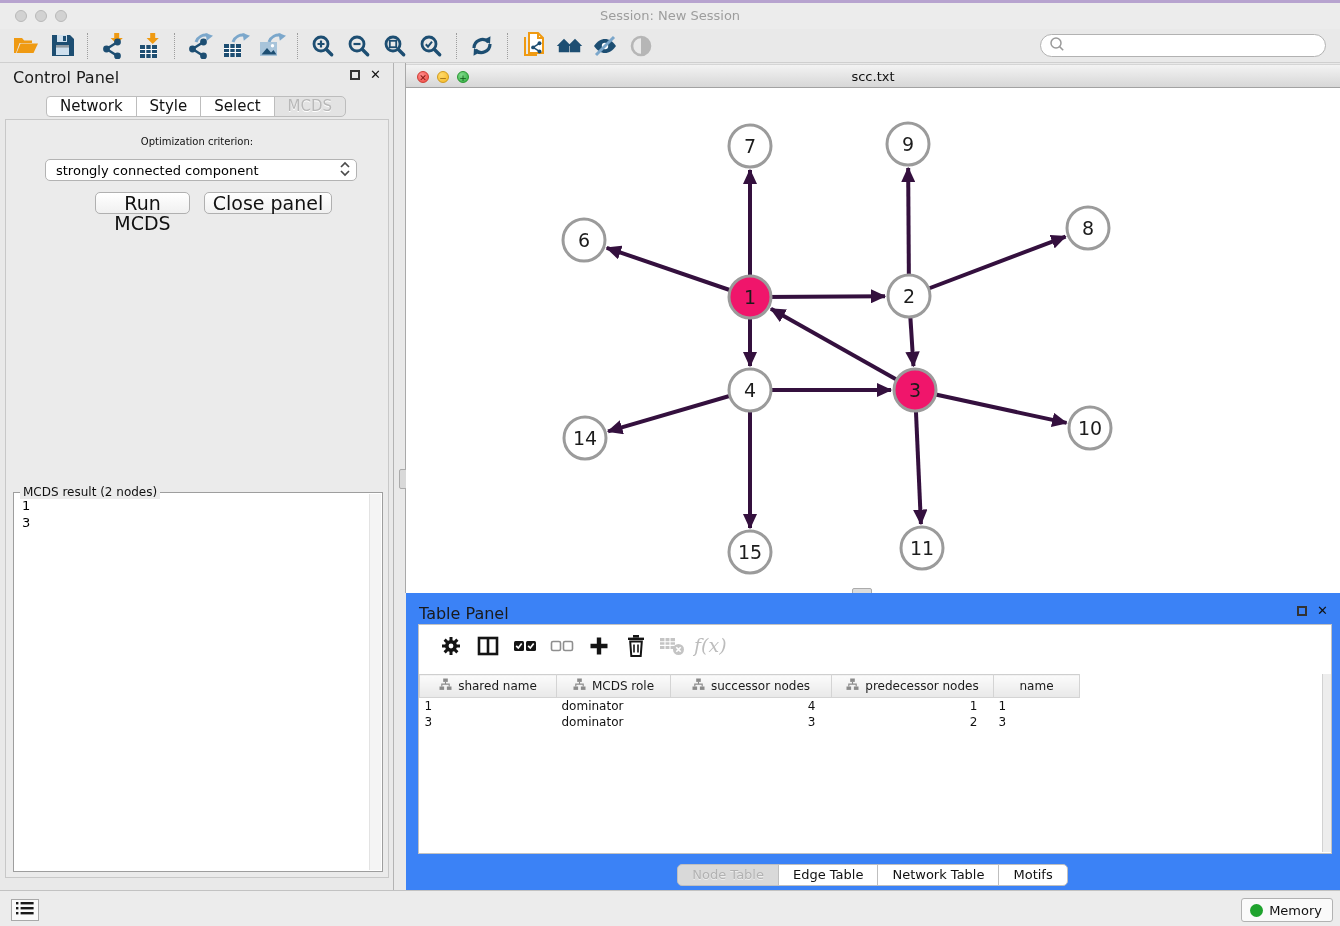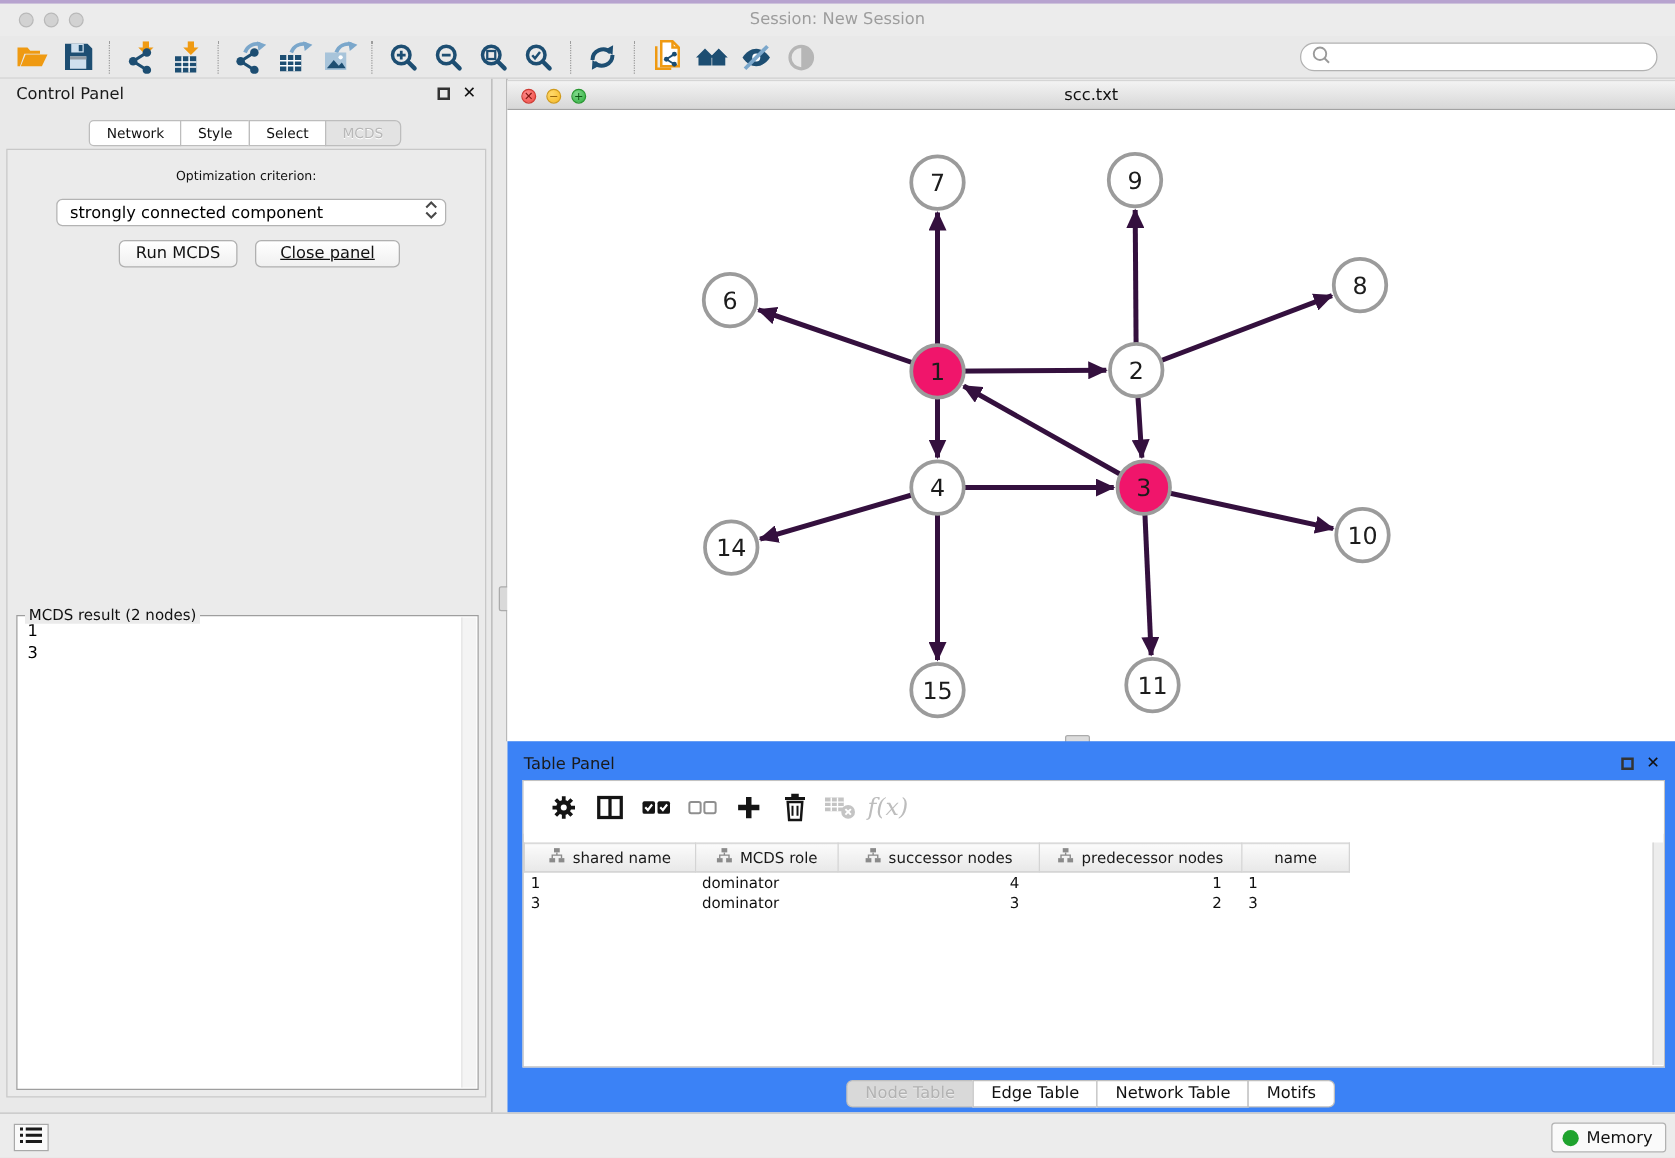--- a/index.html
+++ b/index.html
@@ -18,34 +18,34 @@
   
   #main-toolbar { left:0; top:29px; width:1340px; height:34px; display:flex; align-items:center; padding-left:8px; border-bottom:1px solid #cfcfcf; background:#e9e9e9; }
   .tbtn { width:36px; height:30px; display:flex; align-items:center; justify-content:center; cursor:pointer; }
   .tb-divider { width:1px; height:26px; border-left:1px dotted #9d9d9d; margin:0 7px; }
   #search-box { margin-left:auto; margin-right:14px; width:286px; height:23px; background:#fff; border:1px solid #b2b2b2; border-radius:12px; display:flex; align-items:center; padding-left:7px; }
   #search-box input { border:none; outline:none; flex:1; height:19px; font-size:12px; background:transparent; }
 
   
   #control-panel { left:0; top:63px; width:394px; height:827px; background:#e9e9e9; border-right:1px solid #b3b3b3; }
   .panel-header { position:absolute; left:0; top:0; width:100%; height:24px; }
-  .panel-title { position:absolute; left:13px; top:5px; font-size:13px; color:#1a1a1a; }
+  .panel-title { position:absolute; left:13px; top:5px; font-size:16px; color:#1a1a1a; }
   .float-btn { position:absolute; top:7px; width:10px; height:10px; border:2px solid #333; background:transparent; cursor:pointer; }
   .close-btn { position:absolute; top:4px; font-size:13px; font-weight:bold; color:#111; cursor:pointer; }
   #cp-tabs { position:absolute; left:0; top:33px; width:100%; display:flex; justify-content:center; }
-  .cp-tab { height:21px; line-height:19px; padding:0 13px; font-size:11px; background:#fff; border:1px solid #bdbdbd; margin-left:-1px; color:#111; cursor:pointer; }
+  .cp-tab { height:21px; line-height:19px; padding:0 13px; font-size:15px; background:#fff; border:1px solid #bdbdbd; margin-left:-1px; color:#111; cursor:pointer; }
   .cp-tab.first { border-radius:4px 0 0 4px; }
   .cp-tab.disabled-active { background:#e3e3e3; color:#b8b8b8; text-shadow:0 1px 0 #fff; border-radius:0 5px 5px 0; }
   #cp-content { position:absolute; left:5px; top:56px; width:384px; height:759px; background:#ebebeb; border:1px solid #c8c8c8; }
   #opt-label { position:absolute; left:0; top:16px; width:100%; text-align:center; font-size:10px; color:#111; }
   #criterion-select { position:absolute; left:39px; top:39px; width:312px; height:22px; background:#fff; border:1px solid #b3b3b3; border-radius:5px; display:flex; align-items:center; padding:0 4px 0 10px; font-size:13px; cursor:pointer; }
   #criterion-select .sel-text { flex:1; }
-  .btn { position:absolute; top:72px; height:22px; background:linear-gradient(#ffffff,#f0f0f0); border:1px solid #b0b0b0; border-radius:5px; font-size:13px; color:#111; text-align:center; line-height:20px; cursor:pointer; }
+  .btn { position:absolute; top:72px; height:22px; background:linear-gradient(#ffffff,#f0f0f0); border:1px solid #b0b0b0; border-radius:5px; font-size:19px; color:#111; text-align:center; line-height:20px; cursor:pointer; }
   #run-btn { left:89px; width:95px; }
-  #close-panel-btn { left:198px; width:116px;text-decoration:underline; }
+  #close-panel-btn { left:198px; width:128px; }
   #result-box { position:absolute; left:7px; top:372px; width:370px; height:380px; border:1px solid #9e9e9e; background:#fff; }
   #result-legend { position:absolute; left:6px; top:-8px; background:#ebebeb; padding:0 3px; font-size:12px; color:#111; }
   #result-list { position:absolute; left:2px; top:4px; right:14px; bottom:2px; font-size:13px; line-height:17px; padding-left:6px; overflow:hidden; }
   #result-scroll { position:absolute; top:1px; right:1px; width:12px; bottom:1px; background:#f4f4f4; border-left:1px solid #e3e3e3; }
 
   
   #v-splitter-line { left:405px; top:63px; width:1px; height:530px; background:#a9a9a9; }
   #v-splitter-handle { left:399px; top:469px; width:12px; height:20px; background:#d9d9d9; border:1px solid #ababab; border-radius:2px; }
 
   

